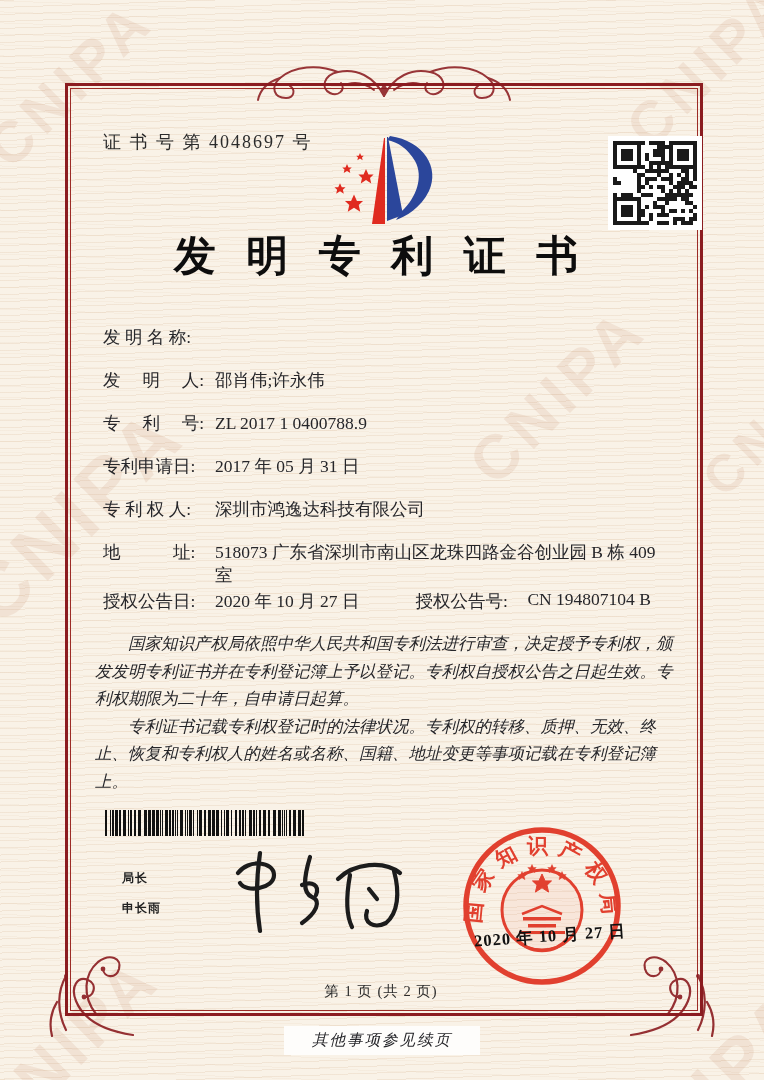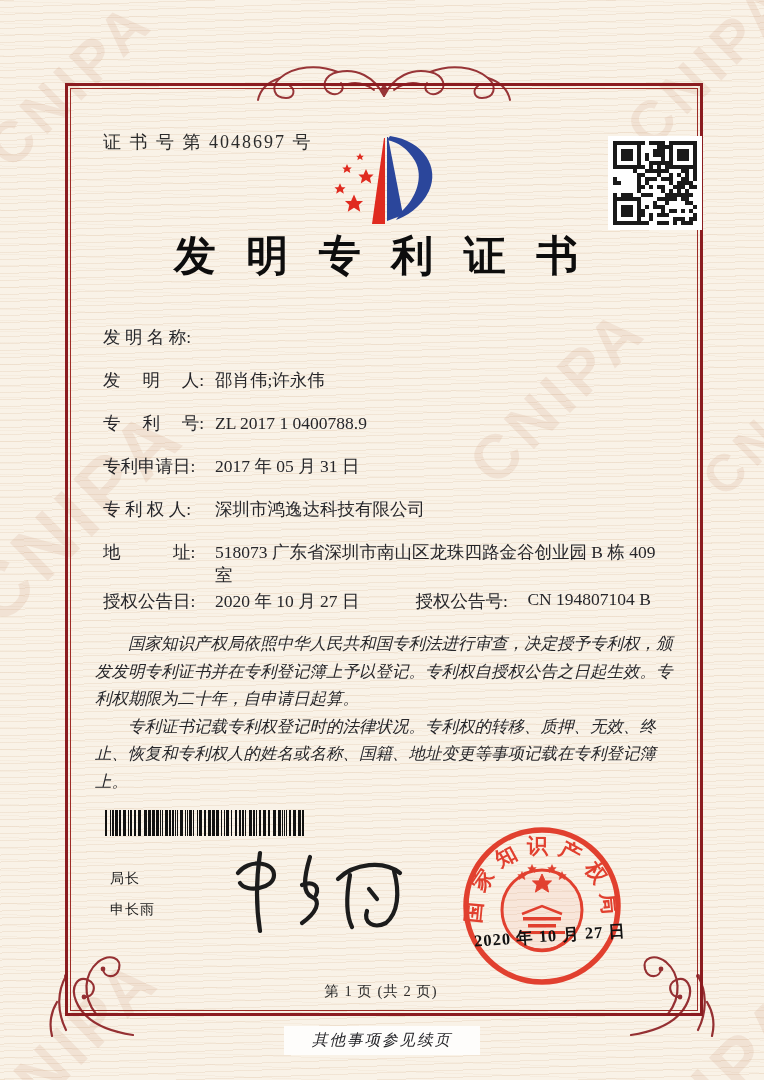--- a/index.html
+++ b/index.html
@@ -54,22 +54,22 @@
   
   .paras{
     position:absolute;left:95px;top:630px;width:580px;
     font-style:italic;font-size:16.5px;line-height:27.5px;color:#26262a;
   }
   .paras p{margin:0;text-indent:2em;}
   
   .barcode{position:absolute;left:104px;top:808px;}
   
   .signatory{
-    position:absolute;left:110px;top:870px;
-    font-family:"Liberation Sans", sans-serif;font-size:14px;color:#222;
+    position:absolute;left:122px;top:870px;
+    font-family:"Liberation Sans", sans-serif;font-size:12px;color:#222;font-weight:bold;
   }
   .signatory div{margin-bottom:13px;letter-spacing:1px;}
   .signature{position:absolute;left:222px;top:843px;}
   
   .seal{position:absolute;left:460px;top:824px;opacity:0.93;}
   .seal-date{
     position:absolute;left:474px;top:925px;width:160px;
     font-size:16.5px;font-weight:bold;color:#111;letter-spacing:1px;
     transform:rotate(-4deg);white-space:nowrap;
   }

